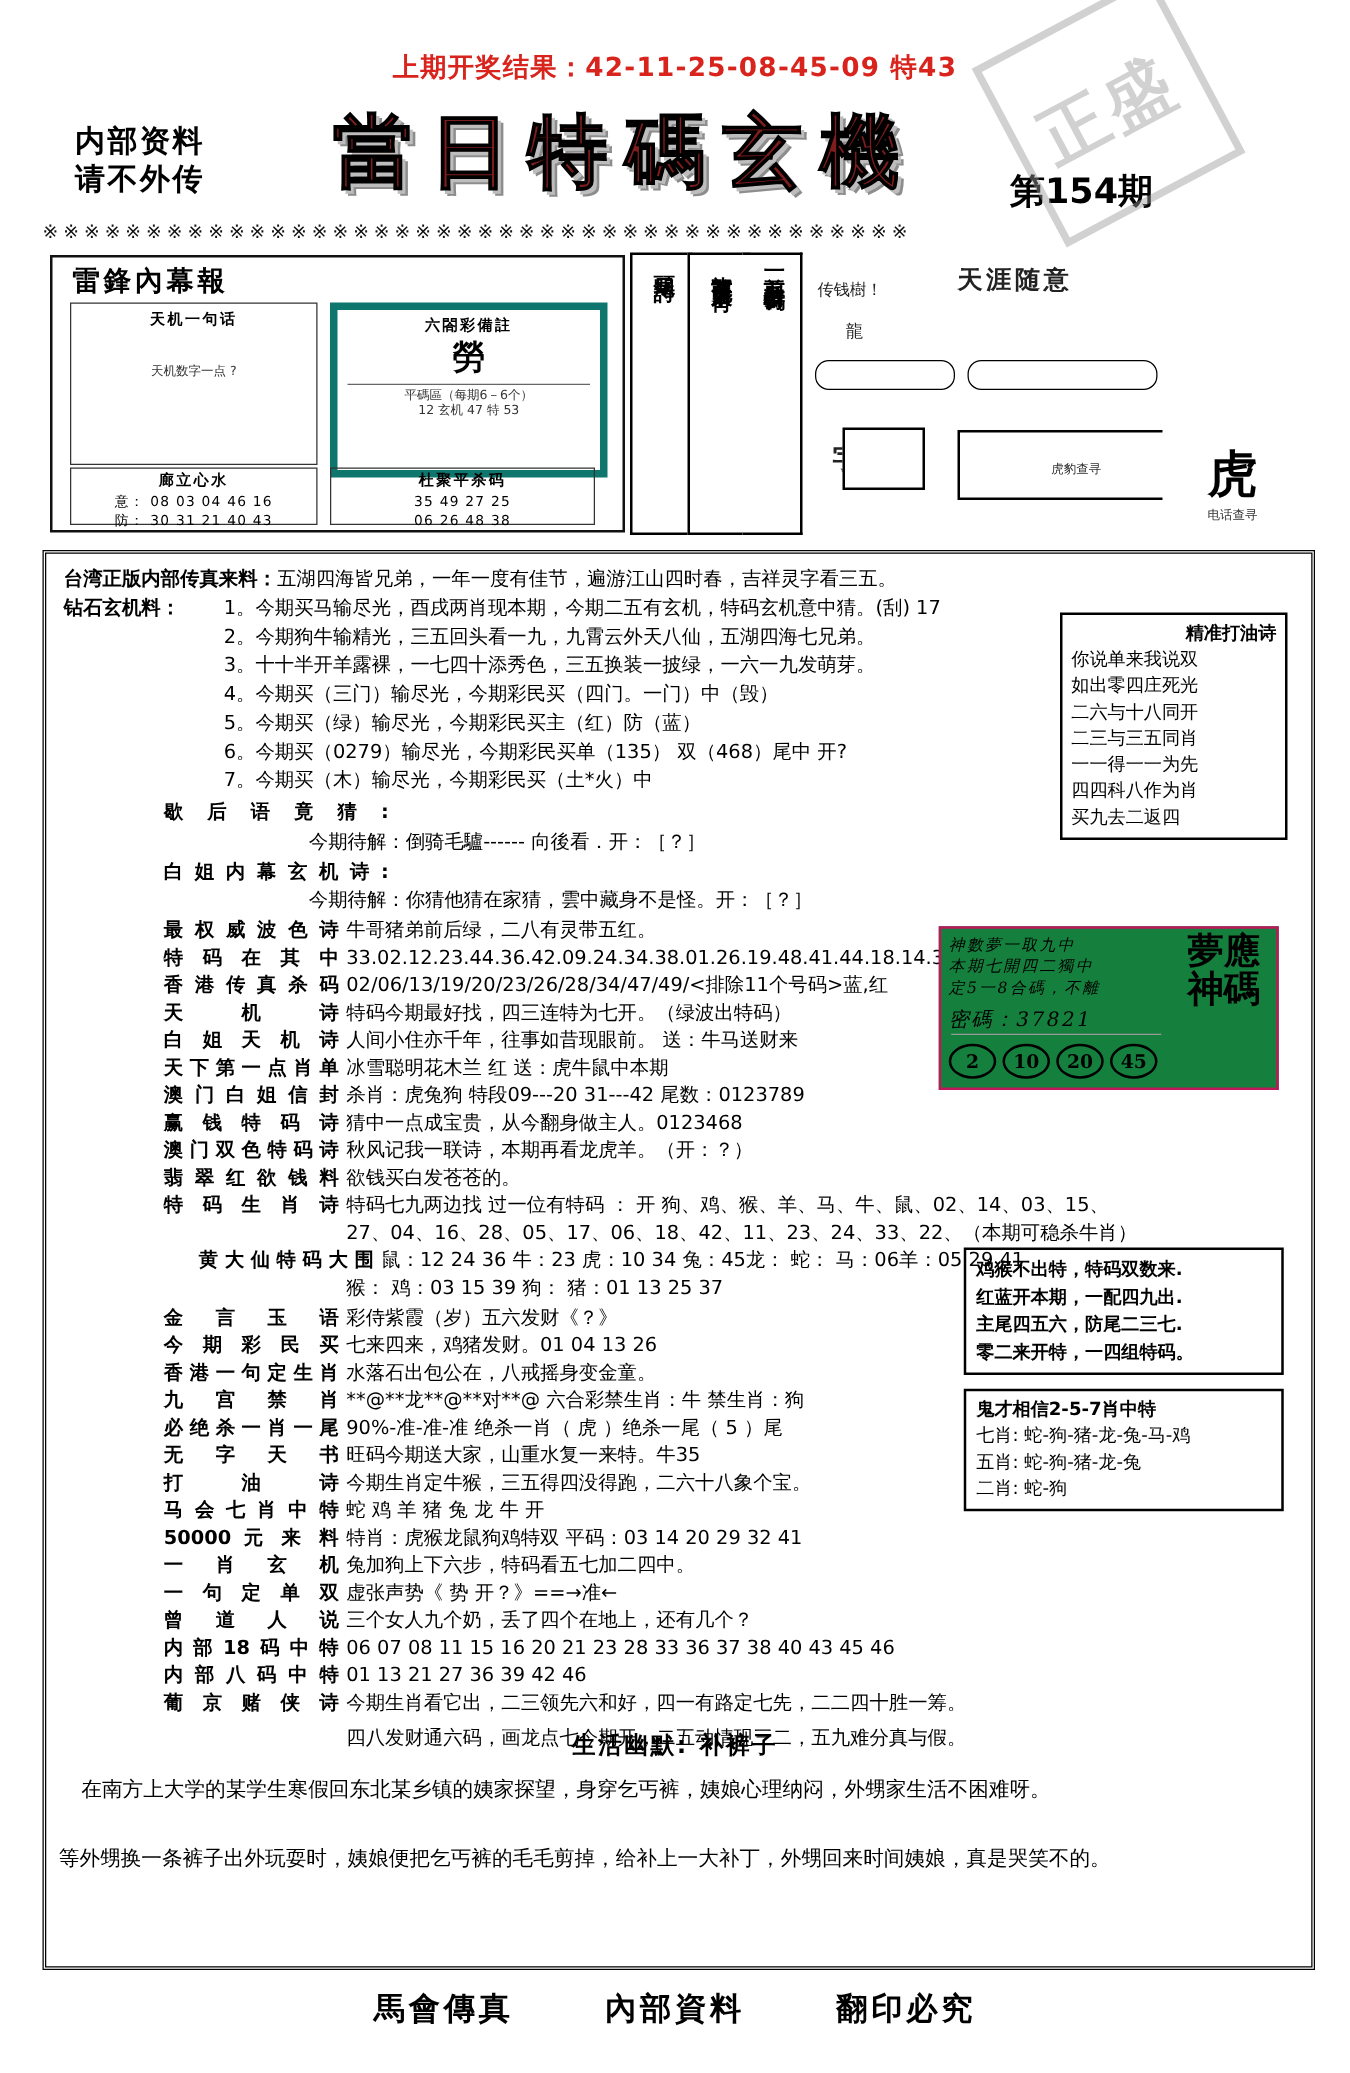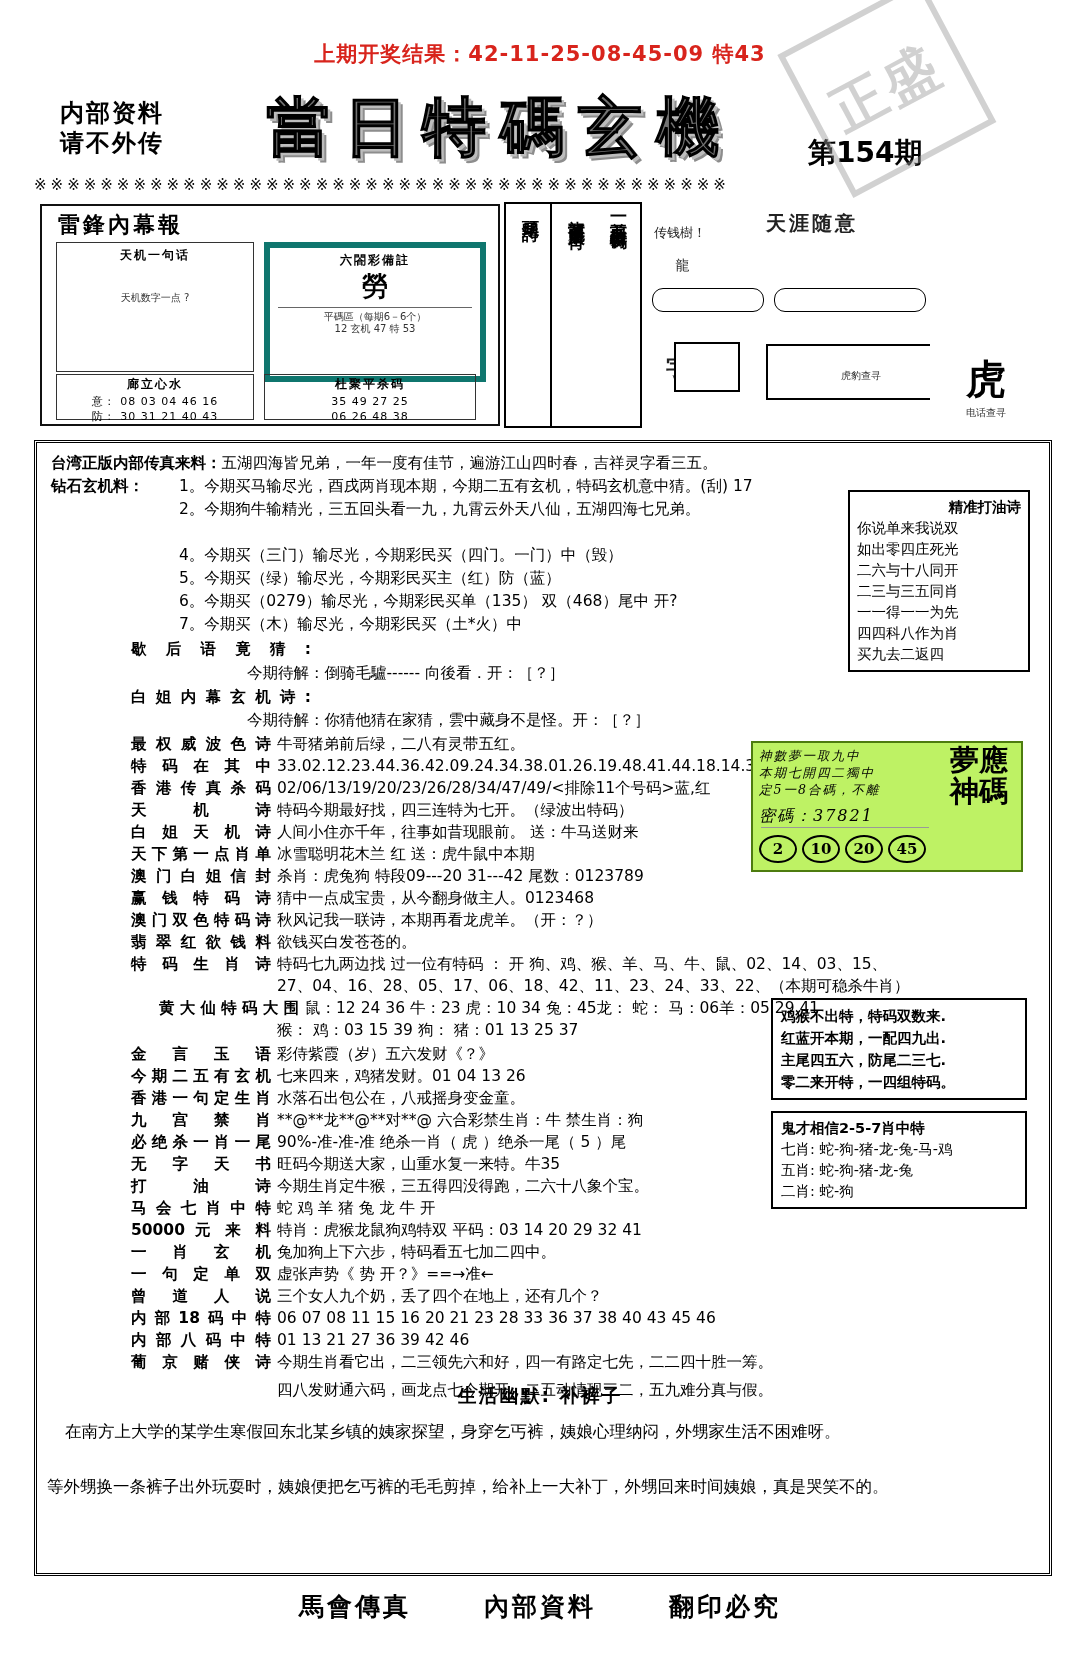--- a/index.html
+++ b/index.html
@@ -16,22 +16,22 @@
     color:#d8241c;font-weight:bold;font-size:21px;letter-spacing:1px;
     font-family:"DejaVu Sans","Liberation Sans",sans-serif;
   }
   .side-note{
     position:absolute;left:60px;top:98px;width:180px;
     font-size:24px;font-weight:bold;line-height:30px;letter-spacing:2px;
   }
   .big-title{
     position:absolute;left:190px;top:85px;width:620px;text-align:center;
     font-size:64px;font-weight:bold;letter-spacing:14px;line-height:84px;
-    font-family:Liberation Sans, sans-serif;
-    color:#737373;
+    font-family:Liberation Mono, monospace;
+    color:#7f1d1d;
     text-shadow:3px 3px 0 #bdbdbd, 5px 5px 0 #8d8d8d;
     -webkit-text-stroke:1px #000;
   }
   .issue{
     position:absolute;left:808px;top:134px;font-size:28px;font-weight:bold;
   }
   .stamp{
     position:absolute;left:770px;top:-10px;width:230px;height:190px;
     transform:rotate(-28deg);opacity:.45;
   }
@@ -91,21 +91,21 @@
   }
 
   
   .rbox{position:absolute;border:2px solid #000;background:#fff;
      font-size:14.5px;line-height:21px;padding:5px 7px;}
   .rbox.poem{left:845px;top:487px;width:170px;}
   .rbox.poem .l{white-space:nowrap;}
   .rbox.poem .first{text-align:right;font-weight:bold;}
 
   .dreambox{position:absolute;left:748px;top:738px;width:268px;height:127px;
-     border:2px solid #4d7c0f;background:#bef264;}
+     border:2px solid #be185d;background:#15803d;}
   .dreambox .inner{position:absolute;left:6px;top:4px;width:178px;}
   .dreambox .hand{font-family:"DejaVu Serif","Liberation Serif",serif;
      font-size:12.5px;line-height:17px;letter-spacing:2px;font-style:italic;}
   .dreambox .pw{font-size:16px;letter-spacing:2px;margin-top:8px;font-style:italic;
      font-family:"DejaVu Serif","Liberation Serif",serif;}
   .dreambox .hr{position:absolute;left:8px;top:84px;width:168px;border-top:1px solid #999;}
   .balls{position:absolute;left:6px;top:92px;display:flex;gap:5px;}
   .ball{width:34px;height:24px;border:2px solid #000;border-radius:50%;
      display:flex;align-items:center;justify-content:center;font-size:15px;font-weight:bold;
      font-family:"DejaVu Serif","Liberation Serif",serif;}
@@ -212,20 +212,21 @@
   <div class="body-frame">
 
     <div class="lrow" style="top:10px;">
       <span class="k">台湾正版内部传真来料：</span><span class="v">五湖四海皆兄弟，一年一度有佳节，遍游江山四时春，吉祥灵字看三五。</span>
     </div>
 
     <div class="lrow" style="top:33px;">
       <span class="k" style="width:128px;display:inline-block;">钻石玄机料：</span><span class="v">1。今期买马输尽光，酉戌两肖现本期，今期二五有玄机，特码玄机意中猜。(刮) 17</span>
     </div>
     <div class="lrow" style="top:56px;padding-left:128px;"><span class="v">2。今期狗牛输精光，三五回头看一九，九霄云外天八仙，五湖四海七兄弟。</span></div>
+    <div class="lrow" style="top:79px;padding-left:128px;"><span class="v">3。十十半开羊露裸，一七四十添秀色，三五换装一披绿，一六一九发萌芽。</span></div>
     <div class="lrow" style="top:102px;padding-left:128px;"><span class="v">4。今期买（三门）输尽光，今期彩民买（四门。一门）中（毁）</span></div>
     <div class="lrow" style="top:125px;padding-left:128px;"><span class="v">5。今期买（绿）输尽光，今期彩民买主（红）防（蓝）</span></div>
     <div class="lrow" style="top:148px;padding-left:128px;"><span class="v">6。今期买（0279）输尽光，今期彩民买单（135） 双（468）尾中 开?</span></div>
     <div class="lrow" style="top:171px;padding-left:128px;"><span class="v">7。今期买（木）输尽光，今期彩民买（土*火）中</span></div>
 
     <div class="lrow" style="top:196px;left:94px;">
       <span class="spread" style="width:180px;">歇后语竟猜:</span>
     </div>
     <div class="lrow" style="top:220px;left:210px;">
       <span class="v">今期待解：倒骑毛驢------ 向後看．开：［？］</span>
@@ -245,21 +246,21 @@
     <div class="lrow" style="top:401px;left:94px;"><span class="spread" style="width:140px;">天下第一点肖单</span><span class="v" style="padding-left:6px;text-align:center;">冰雪聪明花木兰   红   送：虎牛鼠中本期</span></div>
     <div class="lrow" style="top:423px;left:94px;"><span class="spread" style="width:140px;">澳门白姐信封</span><span class="v" style="padding-left:6px;">杀肖：虎兔狗   特段09---20 31---42   尾数：0123789</span></div>
     <div class="lrow" style="top:445px;left:94px;"><span class="spread" style="width:140px;">赢钱特码诗</span><span class="v" style="padding-left:6px;">猜中一点成宝贵，从今翻身做主人。0123468</span></div>
     <div class="lrow" style="top:467px;left:94px;"><span class="spread" style="width:140px;">澳门双色特码诗</span><span class="v" style="padding-left:6px;text-align:right;">秋风记我一联诗，本期再看龙虎羊。（开：？）</span></div>
     <div class="lrow" style="top:489px;left:94px;"><span class="spread" style="width:140px;">翡翠红欲钱料</span><span class="v" style="padding-left:6px;">欲钱买白发苍苍的。</span></div>
     <div class="lrow" style="top:511px;left:94px;"><span class="spread" style="width:140px;">特码生肖诗</span><span class="v" style="padding-left:6px;">特码七九两边找  过一位有特码 ：  开 狗、鸡、猴、羊、马、牛、鼠、02、14、03、15、</span></div>
     <div class="lrow" style="top:533px;left:240px;"><span class="v">27、04、16、28、05、17、06、18、42、11、23、24、33、22、（本期可稳杀牛肖）</span></div>
     <div class="lrow" style="top:555px;left:94px;margin-left:28px;"><span class="spread" style="width:140px;">黄大仙特码大围</span><span class="v" style="padding-left:6px;">鼠：12 24 36 牛：23 虎：10 34 兔：45龙：  蛇：  马：06羊：05 29 41</span></div>
     <div class="lrow" style="top:577px;left:240px;"><span class="v">猴：  鸡：03 15 39 狗：   猪：01 13 25 37</span></div>
     <div class="lrow" style="top:601px;left:94px;"><span class="spread" style="width:140px;">金言玉语</span><span class="v" style="padding-left:6px;">彩侍紫霞（岁）五六发财《？》</span></div>
-    <div class="lrow" style="top:623px;left:94px;"><span class="spread" style="width:140px;">今期二五有玄机</span><span class="v" style="padding-left:6px;">七来四来，鸡猪发财。01 04 13 26</span></div>
+    <div class="lrow" style="top:623px;left:94px;"><span class="spread" style="width:140px;">今期彩民买</span><span class="v" style="padding-left:6px;">七来四来，鸡猪发财。01 04 13 26</span></div>
     <div class="lrow" style="top:645px;left:94px;"><span class="spread" style="width:140px;">香港一句定生肖</span><span class="v" style="padding-left:6px;">水落石出包公在，八戒摇身变金童。</span></div>
     <div class="lrow" style="top:667px;left:94px;"><span class="spread" style="width:140px;">九宫禁肖</span><span class="v" style="padding-left:6px;">**@**龙**@**对**@   六合彩禁生肖：牛   禁生肖：狗</span></div>
     <div class="lrow" style="top:689px;left:94px;"><span class="spread" style="width:140px;">必绝杀一肖一尾</span><span class="v" style="padding-left:6px;">90%-准-准-准 绝杀一肖（ 虎 ）绝杀一尾（ 5 ）尾</span></div>
     <div class="lrow" style="top:711px;left:94px;"><span class="spread" style="width:140px;">无字天书</span><span class="v" style="padding-left:6px;">旺码今期送大家，山重水复一来特。牛35</span></div>
     <div class="lrow" style="top:733px;left:94px;"><span class="spread" style="width:140px;">打油诗</span><span class="v" style="padding-left:6px;">今期生肖定牛猴，三五得四没得跑，二六十八象个宝。</span></div>
     <div class="lrow" style="top:755px;left:94px;"><span class="spread" style="width:140px;">马会七肖中特</span><span class="v" style="padding-left:6px;">蛇 鸡 羊 猪 兔 龙 牛   开</span></div>
     <div class="lrow" style="top:777px;left:94px;"><span class="spread" style="width:140px;">50000 元 来 料</span><span class="v" style="padding-left:6px;">特肖：虎猴龙鼠狗鸡特双 平码：03 14 20 29 32 41</span></div>
     <div class="lrow" style="top:799px;left:94px;"><span class="spread" style="width:140px;">一肖玄机</span><span class="v" style="padding-left:6px;">兔加狗上下六步，特码看五七加二四中。</span></div>
     <div class="lrow" style="top:821px;left:94px;"><span class="spread" style="width:140px;">一句定单双</span><span class="v" style="padding-left:6px;">虚张声势《 势 开？》==→准←</span></div>
     <div class="lrow" style="top:843px;left:94px;"><span class="spread" style="width:140px;">曾道人说</span><span class="v" style="padding-left:6px;">三个女人九个奶，丢了四个在地上，还有几个？</span></div>

